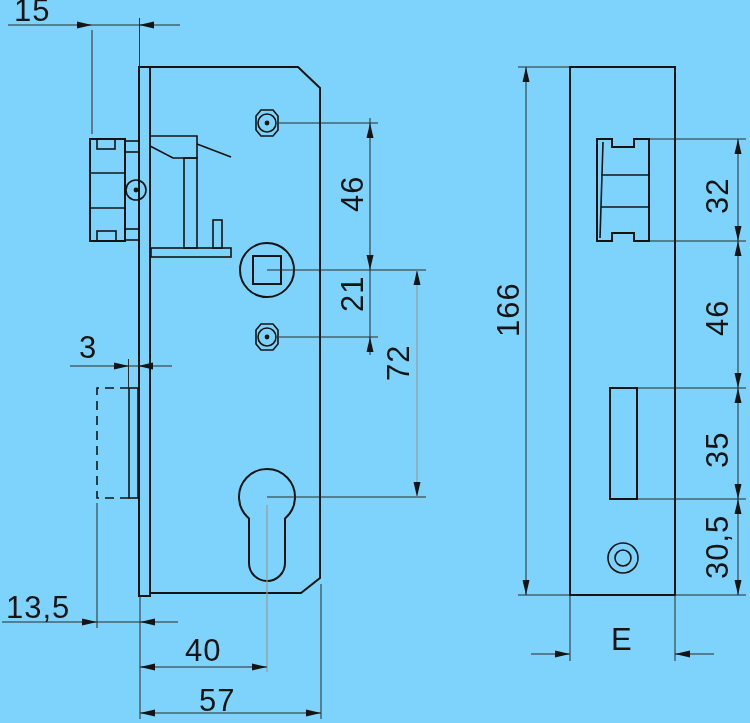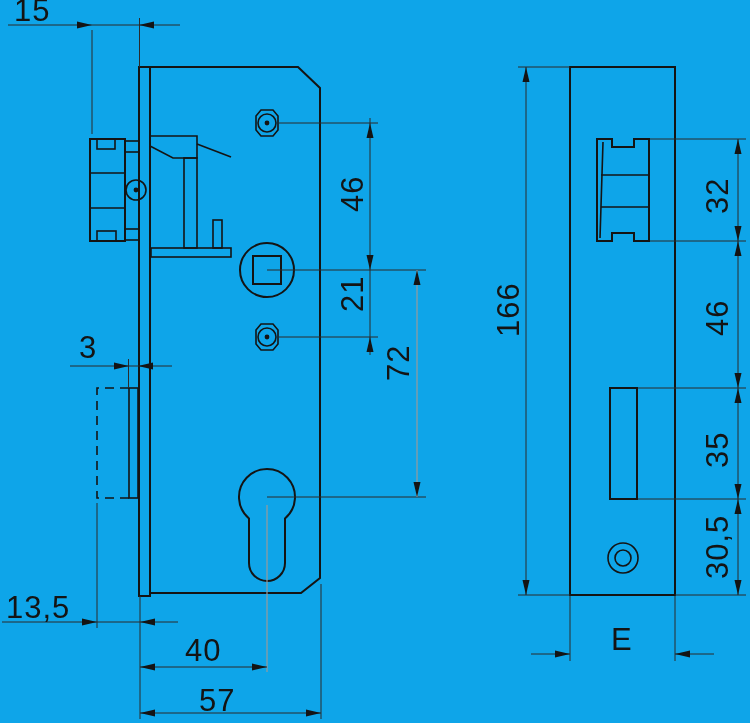--- a/index.html
+++ b/index.html
@@ -1,16 +1,16 @@
 <!DOCTYPE html>
 <html><head>
 <meta charset="utf-8">
 <style>
   html,body{margin:0;padding:0;background:#ffffff;}
-  .stage{position:relative;width:750px;height:723px;background:#0ea5e9;overflow:hidden;
+  .stage{position:relative;width:750px;height:723px;background:#7dd3fc;overflow:hidden;
          font-family:"Liberation Sans","DejaVu Sans",sans-serif;}
   svg{display:block}
   .outline{fill:none;stroke:#141414;stroke-width:2;stroke-linejoin:miter;}
   .outline-thin{fill:none;stroke:#141414;stroke-width:1.6;}
   .dim{fill:none;stroke:#2b2b2b;stroke-width:1;}
   .dimgray{fill:none;stroke:#9a9a9a;stroke-width:1.2;}
   .hidden-line{fill:none;stroke:#141414;stroke-width:1.6;stroke-dasharray:9 6;}
   .arrow{fill:#141414;stroke:none;}
   .dimtext{font-family:"Liberation Sans","DejaVu Sans",sans-serif;
            font-size:31px;font-weight:400;letter-spacing:1px;fill:#141414;}

